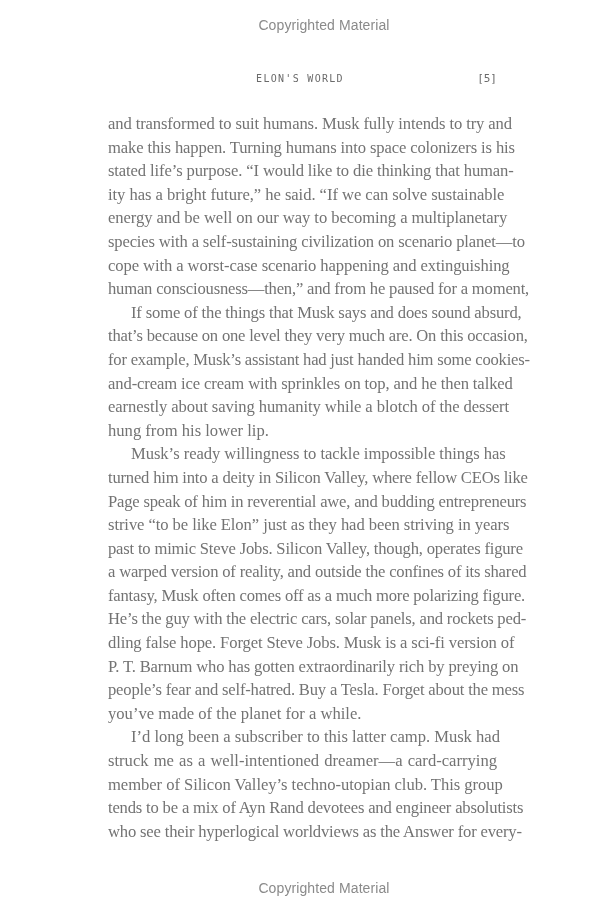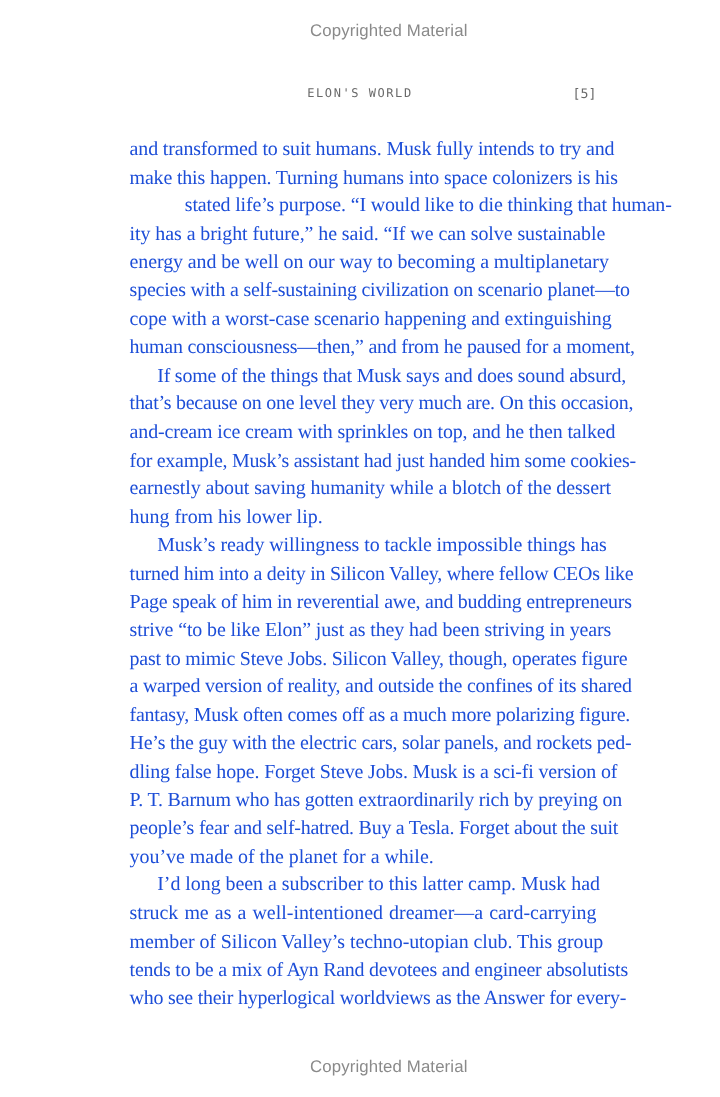--- a/index.html
+++ b/index.html
@@ -52,21 +52,21 @@
       font-size: 11px;
       color: #6a6a6a;
     }
     .body-text {
       position: absolute;
       left: 108px;
       top: 112px;
       width: 389px;
       font-family: "Liberation Serif", serif;
       font-size: 16.6px;
-      color: #1d4ed8;
+      color: #737373;
     }
     .line {
       display: block;
       height: 23.6px;
       line-height: 23.6px;
       text-align: justify;
       text-align-last: justify;
       white-space: nowrap;
       overflow: visible;
     }
@@ -84,47 +84,47 @@
 
 <div class="running-head">
   <div class="rh-title">ELON'S WORLD</div>
   <div class="rh-page">[5]</div>
 </div>
 
 <div class="body-text">
   <div class="paragraph">
     <span class="line" style="letter-spacing: -0.11px;">and transformed to suit humans. Musk fully intends to try and</span>
     <span class="line" style="letter-spacing: -0.13px;">make this happen. Turning humans into space colonizers is his</span>
-    <span class="line" style="letter-spacing: -0.12px; margin-left: 46px;">stated life’s purpose. “I would like to die thinking that human-</span>
+    <span class="line" style="letter-spacing: -0.12px;">stated life’s purpose. “I would like to die thinking that human-</span>
     <span class="line" style="letter-spacing: -0.05px;">ity has a bright future,” he said. “If we can solve sustainable</span>
     <span class="line" style="letter-spacing: -0.07px;">energy and be well on our way to becoming a multiplanetary</span>
     <span class="line" style="letter-spacing: -0.16px;">species with a self-sustaining civilization on scenario planet—to</span>
     <span class="line" style="letter-spacing: -0.09px;">cope with a worst-case scenario happening and extinguishing</span>
     <span class="line" style="letter-spacing: -0.19px;">human consciousness—then,” and from he paused for a moment,</span>
   </div>
   <div class="paragraph">
     <span class="line indent" style="letter-spacing: -0.16px;">If some of the things that Musk says and does sound absurd,</span>
     <span class="line" style="letter-spacing: -0.2px;">that’s because on one level they very much are. On this occasion,</span>
+    <span class="line" style="letter-spacing: -0.21px;">for example, Musk’s assistant had just handed him some cookies-</span>
     <span class="line" style="letter-spacing: -0.11px;">and-cream ice cream with sprinkles on top, and he then talked</span>
-    <span class="line" style="letter-spacing: -0.21px;">for example, Musk’s assistant had just handed him some cookies-</span>
     <span class="line" style="letter-spacing: -0.08px;">earnestly about saving humanity while a blotch of the dessert</span>
     <span class="line last">hung from his lower lip.</span>
   </div>
   <div class="paragraph">
     <span class="line indent" style="letter-spacing: -0.05px;">Musk’s ready willingness to tackle impossible things has</span>
     <span class="line" style="letter-spacing: -0.2px;">turned him into a deity in Silicon Valley, where fellow CEOs like</span>
     <span class="line" style="letter-spacing: -0.19px;">Page speak of him in reverential awe, and budding entrepreneurs</span>
     <span class="line" style="letter-spacing: -0.08px;">strive “to be like Elon” just as they had been striving in years</span>
     <span class="line" style="letter-spacing: -0.19px;">past to mimic Steve Jobs. Silicon Valley, though, operates figure</span>
     <span class="line" style="letter-spacing: -0.19px;">a warped version of reality, and outside the confines of its shared</span>
     <span class="line" style="letter-spacing: -0.19px;">fantasy, Musk often comes off as a much more polarizing figure.</span>
     <span class="line" style="letter-spacing: -0.19px;">He’s the guy with the electric cars, solar panels, and rockets ped-</span>
     <span class="line" style="letter-spacing: -0.12px;">dling false hope. Forget Steve Jobs. Musk is a sci-fi version of</span>
     <span class="line" style="letter-spacing: -0.15px;">P. T. Barnum who has gotten extraordinarily rich by preying on</span>
-    <span class="line" style="letter-spacing: -0.19px;">people’s fear and self-hatred. Buy a Tesla. Forget about the suit</span>
+    <span class="line" style="letter-spacing: -0.19px;">people’s fear and self-hatred. Buy a Tesla. Forget about the mess</span>
     <span class="line last">you’ve made of the planet for a while.</span>
   </div>
   <div class="paragraph">
     <span class="line indent" style="letter-spacing: -0.02px;">I’d long been a subscriber to this latter camp. Musk had</span>
     <span class="line">struck me as a well-intentioned dreamer—a card-carrying</span>
     <span class="line" style="letter-spacing: -0.05px;">member of Silicon Valley’s techno-utopian club. This group</span>
     <span class="line" style="letter-spacing: -0.18px;">tends to be a mix of Ayn Rand devotees and engineer absolutists</span>
     <span class="line" style="letter-spacing: -0.17px;">who see their hyperlogical worldviews as the Answer for every-</span>
   </div>
 </div>

